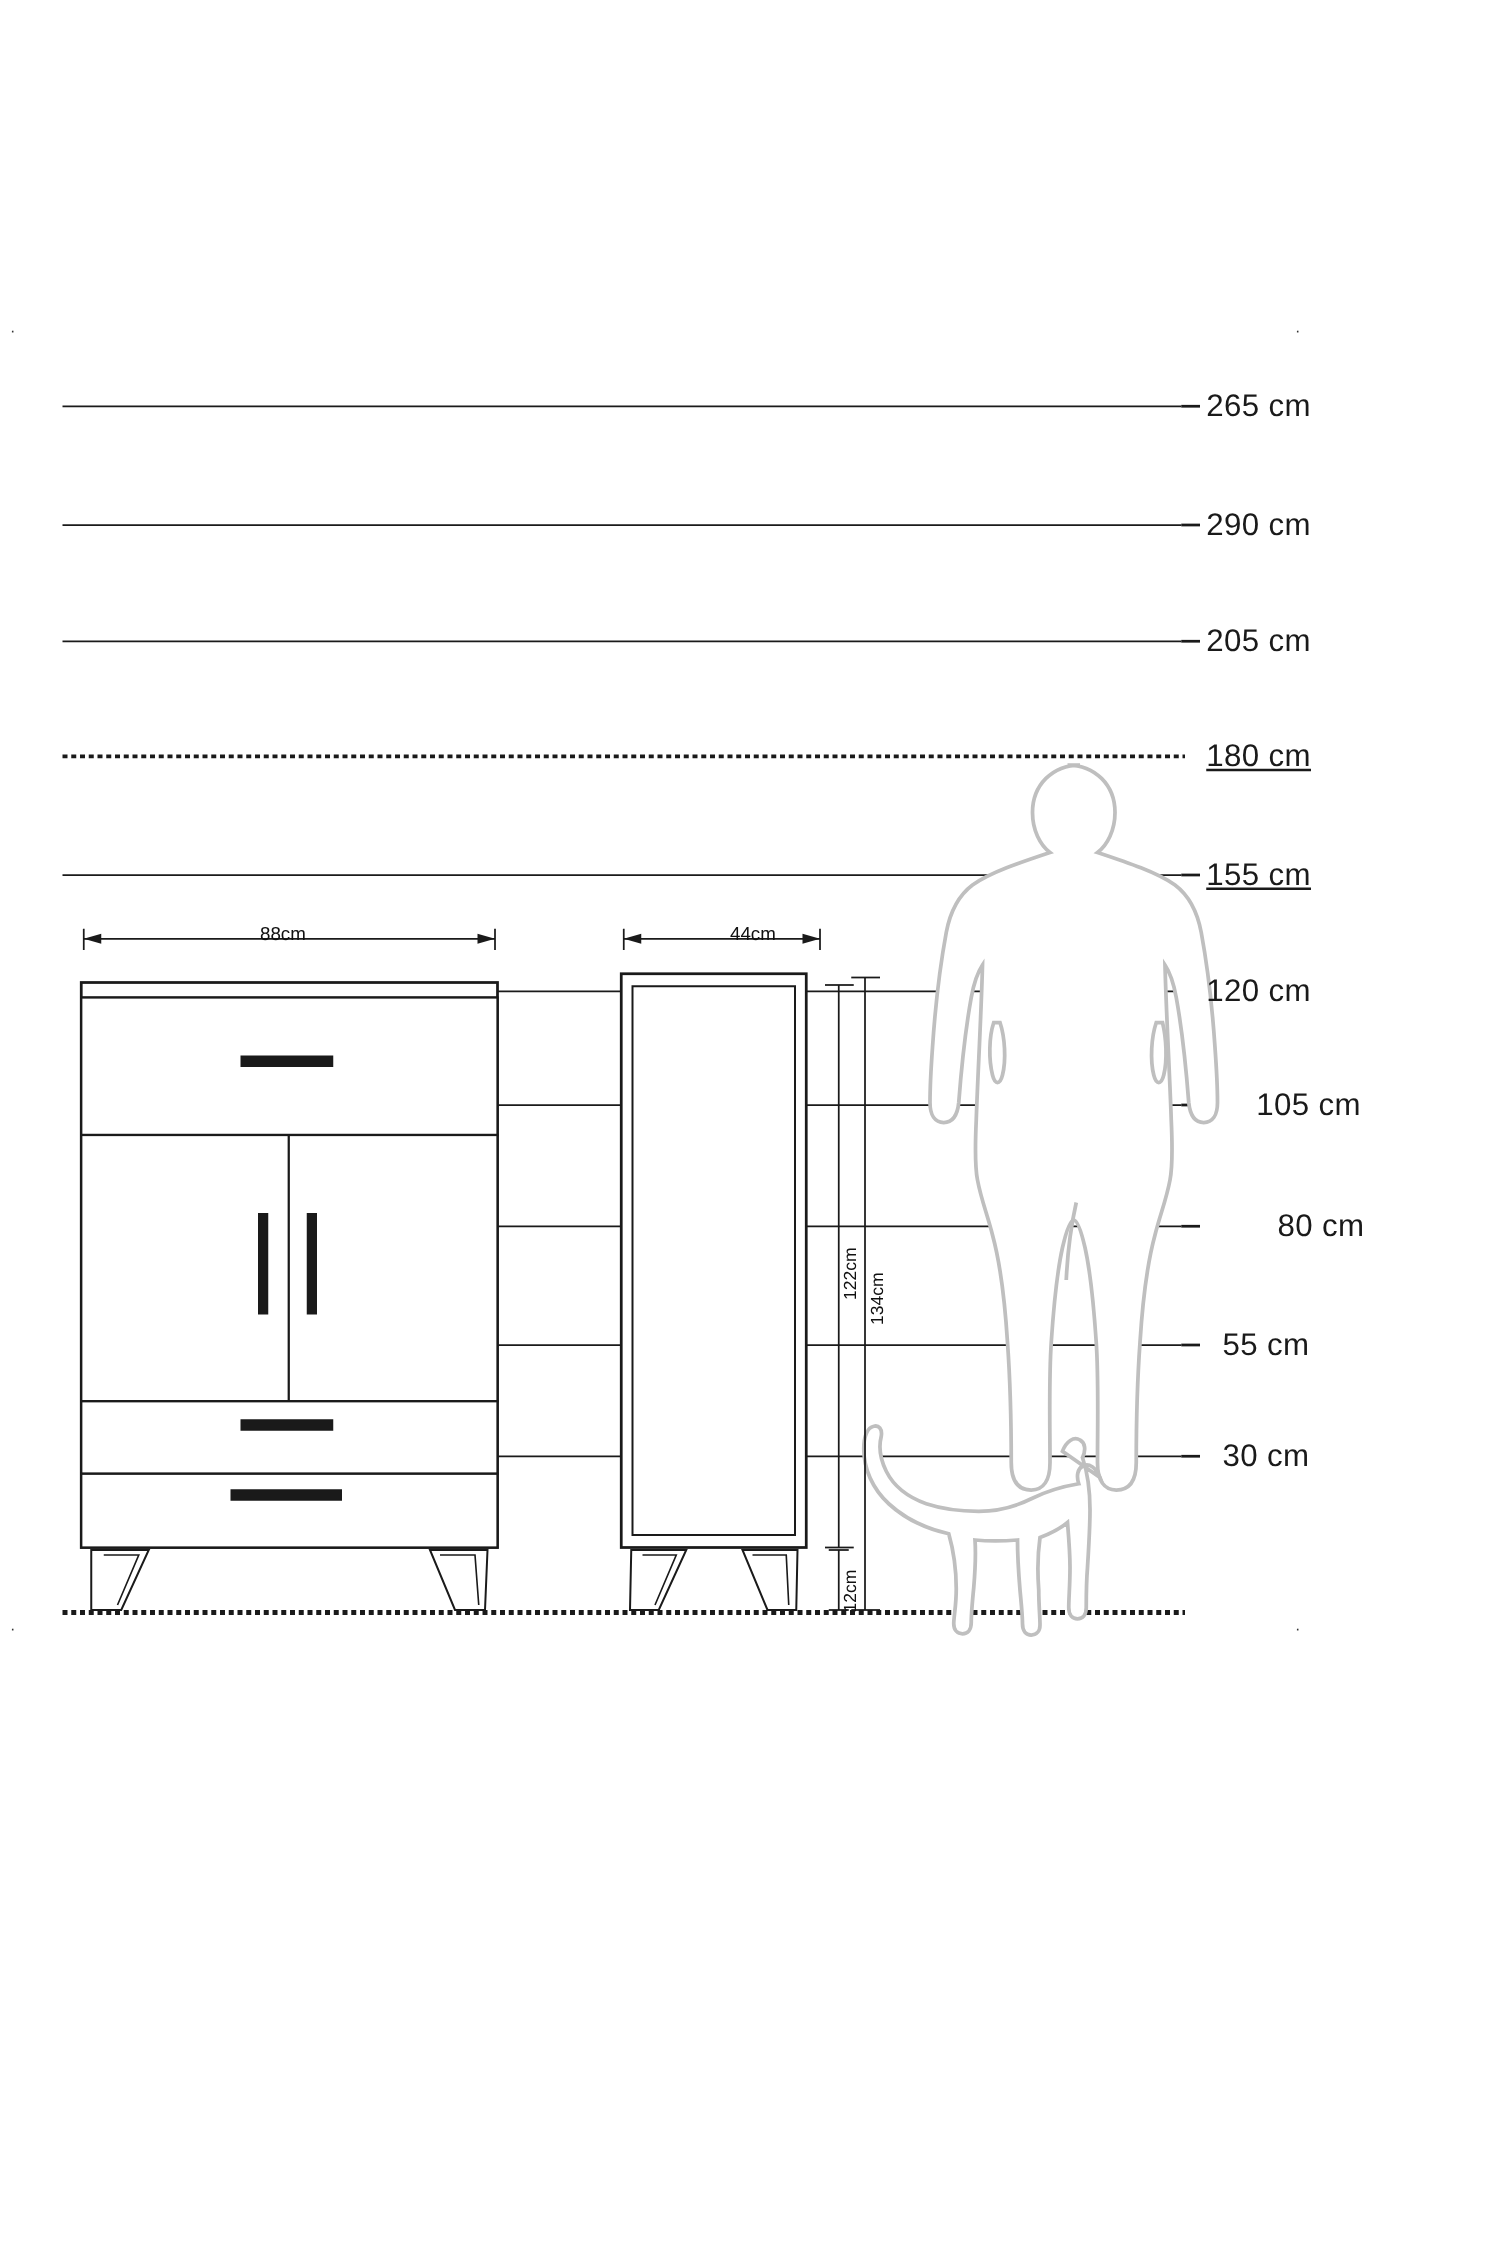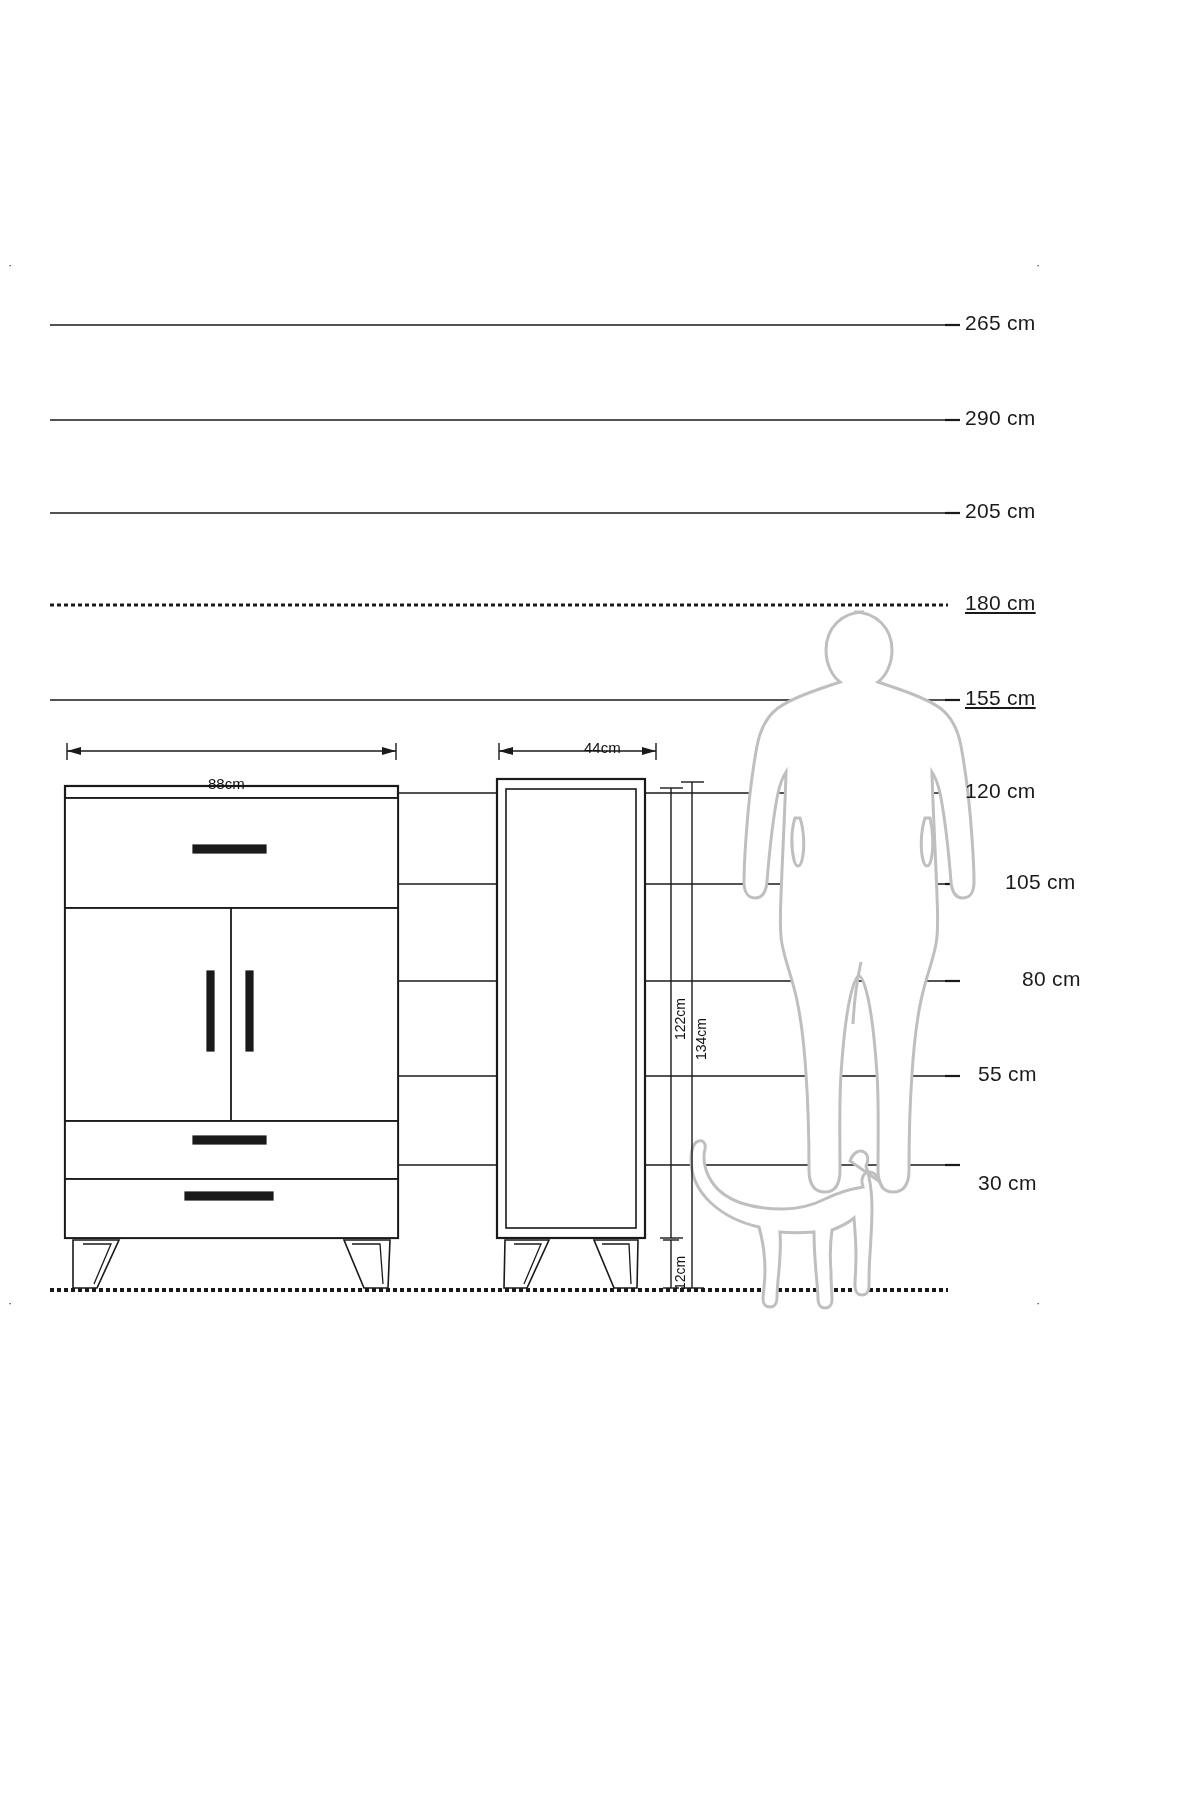--- a/index.html
+++ b/index.html
@@ -16,21 +16,21 @@
   }
   #stage {
     position: absolute;
     left: 0;
     top: 0;
     width: 1200px;
     height: 1800px;
   }
   .scale-label {
     position: absolute;
-    font-size: 21px;
+    font-size: 25px;
     color: #1a1a1a;
     white-space: nowrap;
     letter-spacing: 0.3px;
     font-family: "Liberation Sans", sans-serif;
   }
   .dim-label {
     position: absolute;
     font-size: 15px;
     color: #111;
     white-space: nowrap;
@@ -246,23 +246,23 @@
 
   <div class="scale-label" style="left:965px; top:311px;">265 cm</div>
   <div class="scale-label" style="left:965px; top:406px;">290 cm</div>
   <div class="scale-label" style="left:965px; top:499px;">205 cm</div>
   <div class="scale-label" style="left:965px; top:591px;text-decoration:underline;">180 cm</div>
   <div class="scale-label" style="left:965px; top:686px;text-decoration:underline;">155 cm</div>
   <div class="scale-label" style="left:965px; top:779px;">120 cm</div>
   <div class="scale-label" style="left:965px; top:870px;margin-left:40px;">105 cm</div>
   <div class="scale-label" style="left:1022px; top:967px;">80 cm</div>
   <div class="scale-label" style="left:978px; top:1062px;text-align:center;">55 cm</div>
-  <div class="scale-label" style="left:978px; top:1151px;margin-top:20px;">30 cm</div>
-
-  <div class="dim-label" style="left:208px; top:739px;margin-top:36px;">88cm</div>
+  <div class="scale-label" style="left:978px; top:1151px;">30 cm</div>
+
+  <div class="dim-label" style="left:208px; top:739px;">88cm</div>
   <div class="dim-label" style="left:552px; top:739px;margin-left:32px;">44cm</div>
 
   <div class="vert-label" style="left:672px; top:1040px;">122cm</div>
   <div class="vert-label" style="left:693px; top:1060px;">134cm</div>
   <div class="vert-label" style="left:672px; top:1290px;">12cm</div>
 
   <div class="corner-tick" style="left:8px; top:258px;">·</div>
   <div class="corner-tick" style="left:1036px; top:258px;">·</div>
   <div class="corner-tick" style="left:8px; top:1296px;">·</div>
   <div class="corner-tick" style="left:1036px; top:1296px;">·</div>

